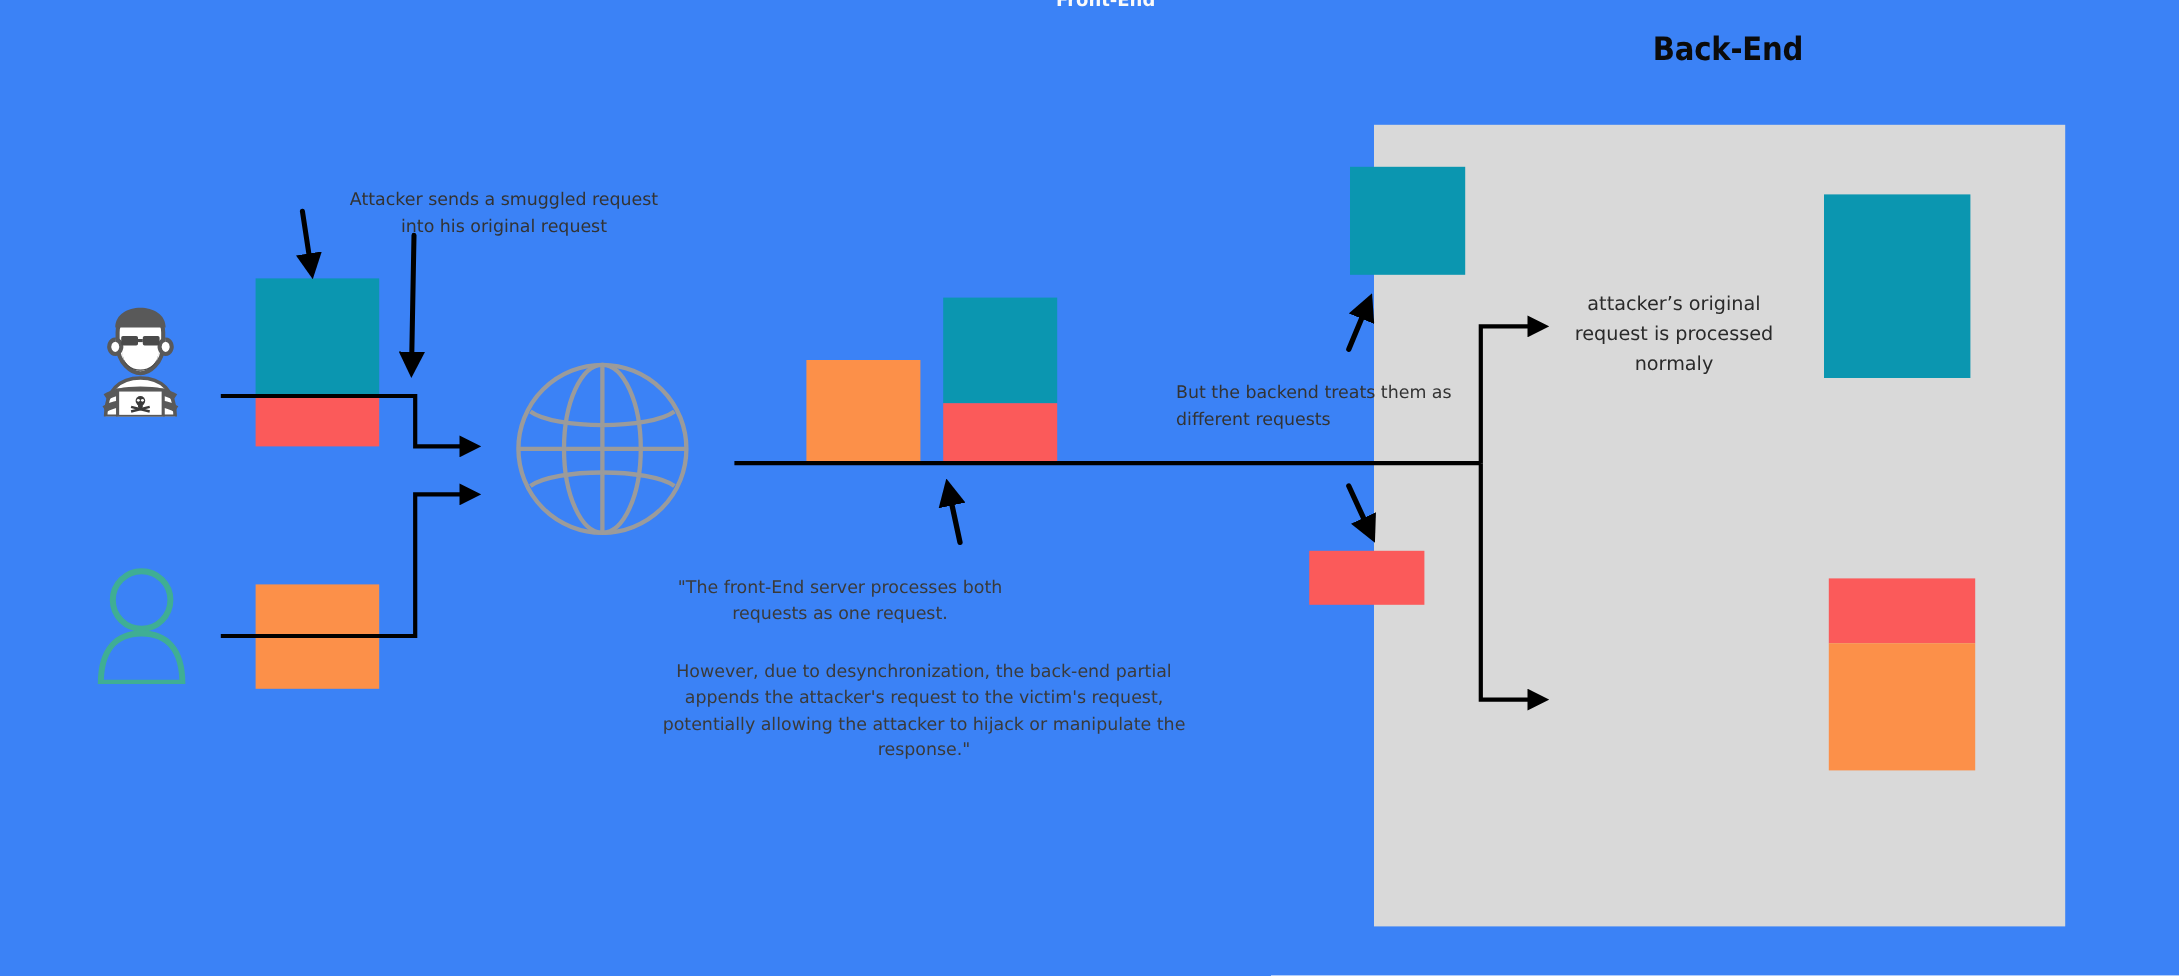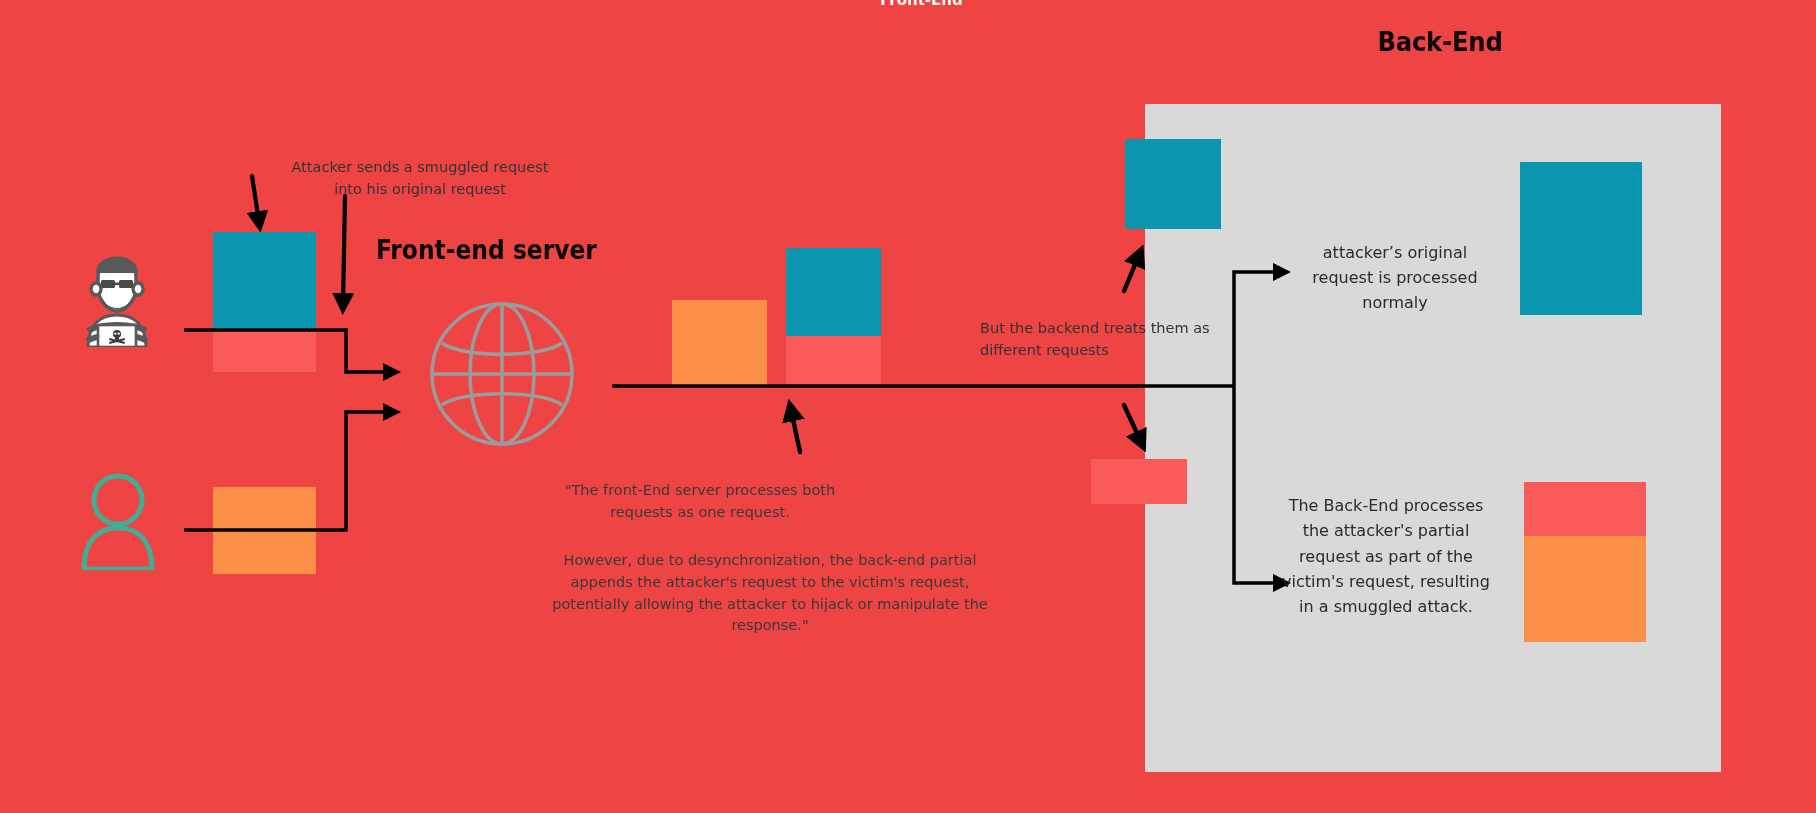--- a/index.html
+++ b/index.html
@@ -4,21 +4,21 @@
 <style>
   html, body {
     margin: 0;
     padding: 0;
     background: #ffffff;
   }
   #canvas {
     position: relative;
     width: 1816px;
     height: 813px;
-    background: #ef4444;
+    background: #3b82f6;
     font-family: "DejaVu Sans", "Liberation Sans", sans-serif;
     overflow: hidden;
   }
   .abs { position: absolute; }
 
   
   .backend-panel {
     left: 1145px;
     top: 104px;
     width: 576px;
@@ -129,21 +129,20 @@
 <body>
 
 <div id="canvas">
 
   <div class="abs backend-panel"></div>
 
   <div class="abs heading-top-faint">Front-End</div>
 
   <div class="abs heading-backend">Back-End</div>
 
-  <div class="abs heading-frontend">Front-end server</div>
 
   <div class="abs" style="left:74px; top:237px; width:86px; height:110px;">
     <svg viewBox="0 0 86 110" width="86" height="110" aria-hidden="true">
       <g fill="none" stroke="#595959" stroke-width="3.4">
 
         <path d="M24 40 C24 18, 62 18, 62 40 L62 50 C62 66, 50 74, 43 74 C36 74, 24 66, 24 50 Z" fill="#fff"></path>
         <path d="M22 36 C22 14, 64 14, 64 36" fill="#595959" stroke="none"></path>
 
         <path d="M22 46 a5 6 0 1 0 0.1 0" fill="#fff"></path>
         <path d="M64 46 a5 6 0 1 0 0.1 0" fill="#fff"></path>
@@ -253,15 +252,14 @@
   <div class="abs note-attacker">Attacker sends a smuggled request into his original request</div>
 
   <div class="abs note note-frontend-quote">"The front-End server processes both requests as one request.</div>
 
   <div class="abs note note-frontend-body">However, due to desynchronization, the back-end partial appends the attacker's request to the victim's request, potentially allowing the attacker to hijack or manipulate the response."</div>
 
   <div class="abs note-backend-split">But the backend treats them as different requests</div>
 
   <div class="abs note-original">attacker’s original request is processed normaly</div>
 
-  <div class="abs note-smuggled">The Back-End processes the attacker's partial request as part of the victim's request, resulting in a smuggled attack.</div>
 
 </div>
 
 </body></html>

